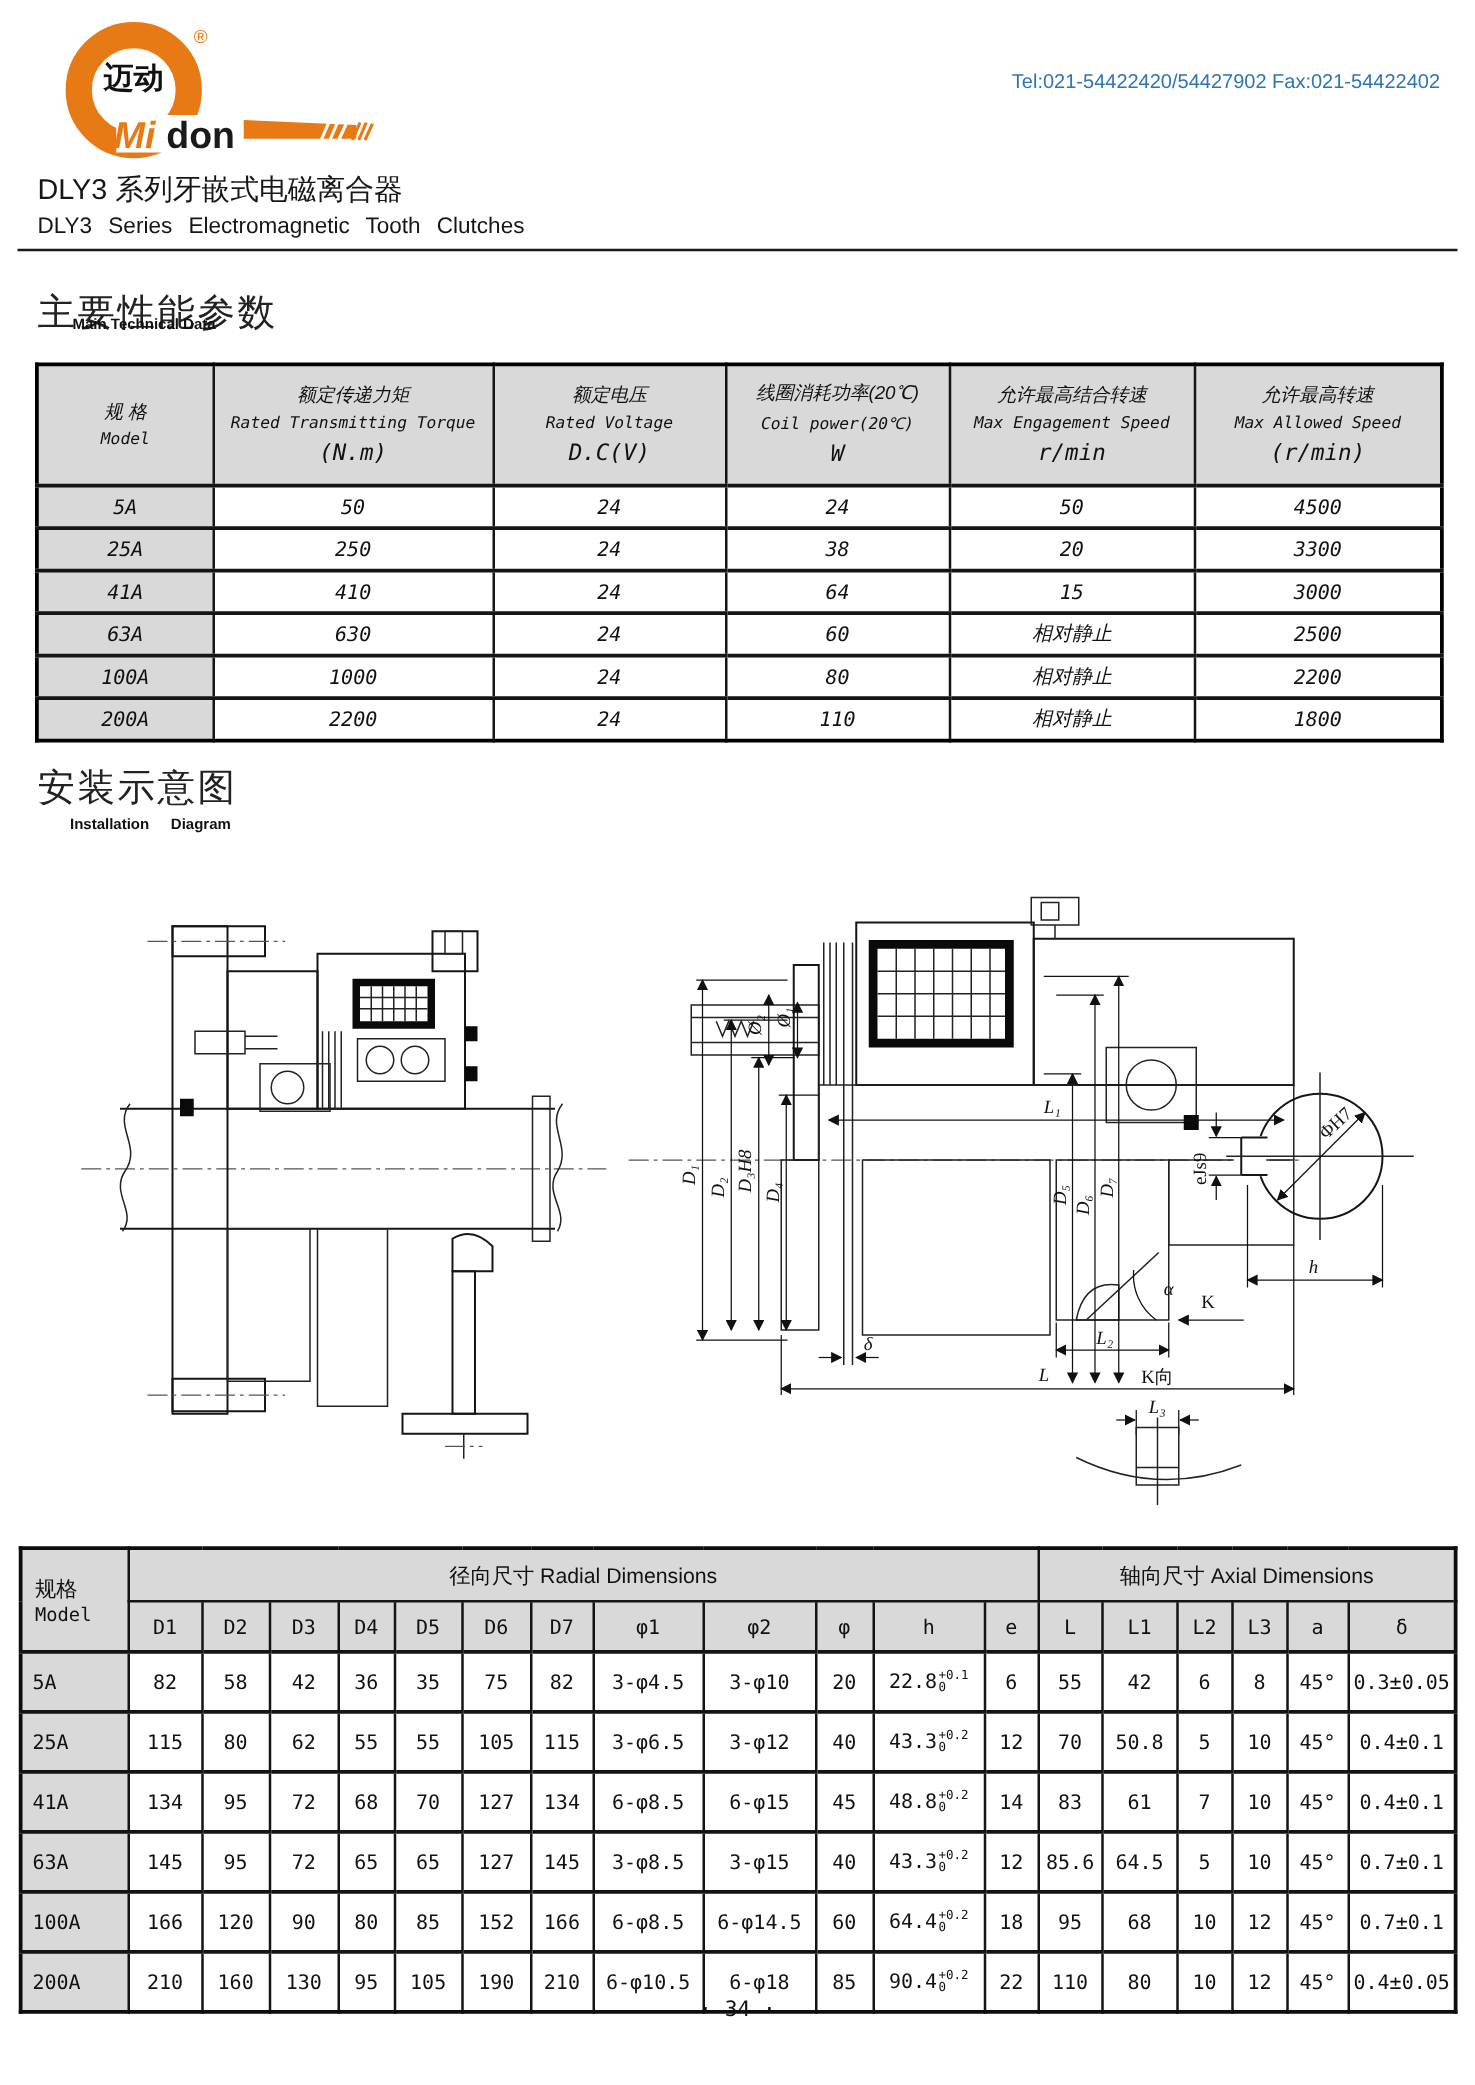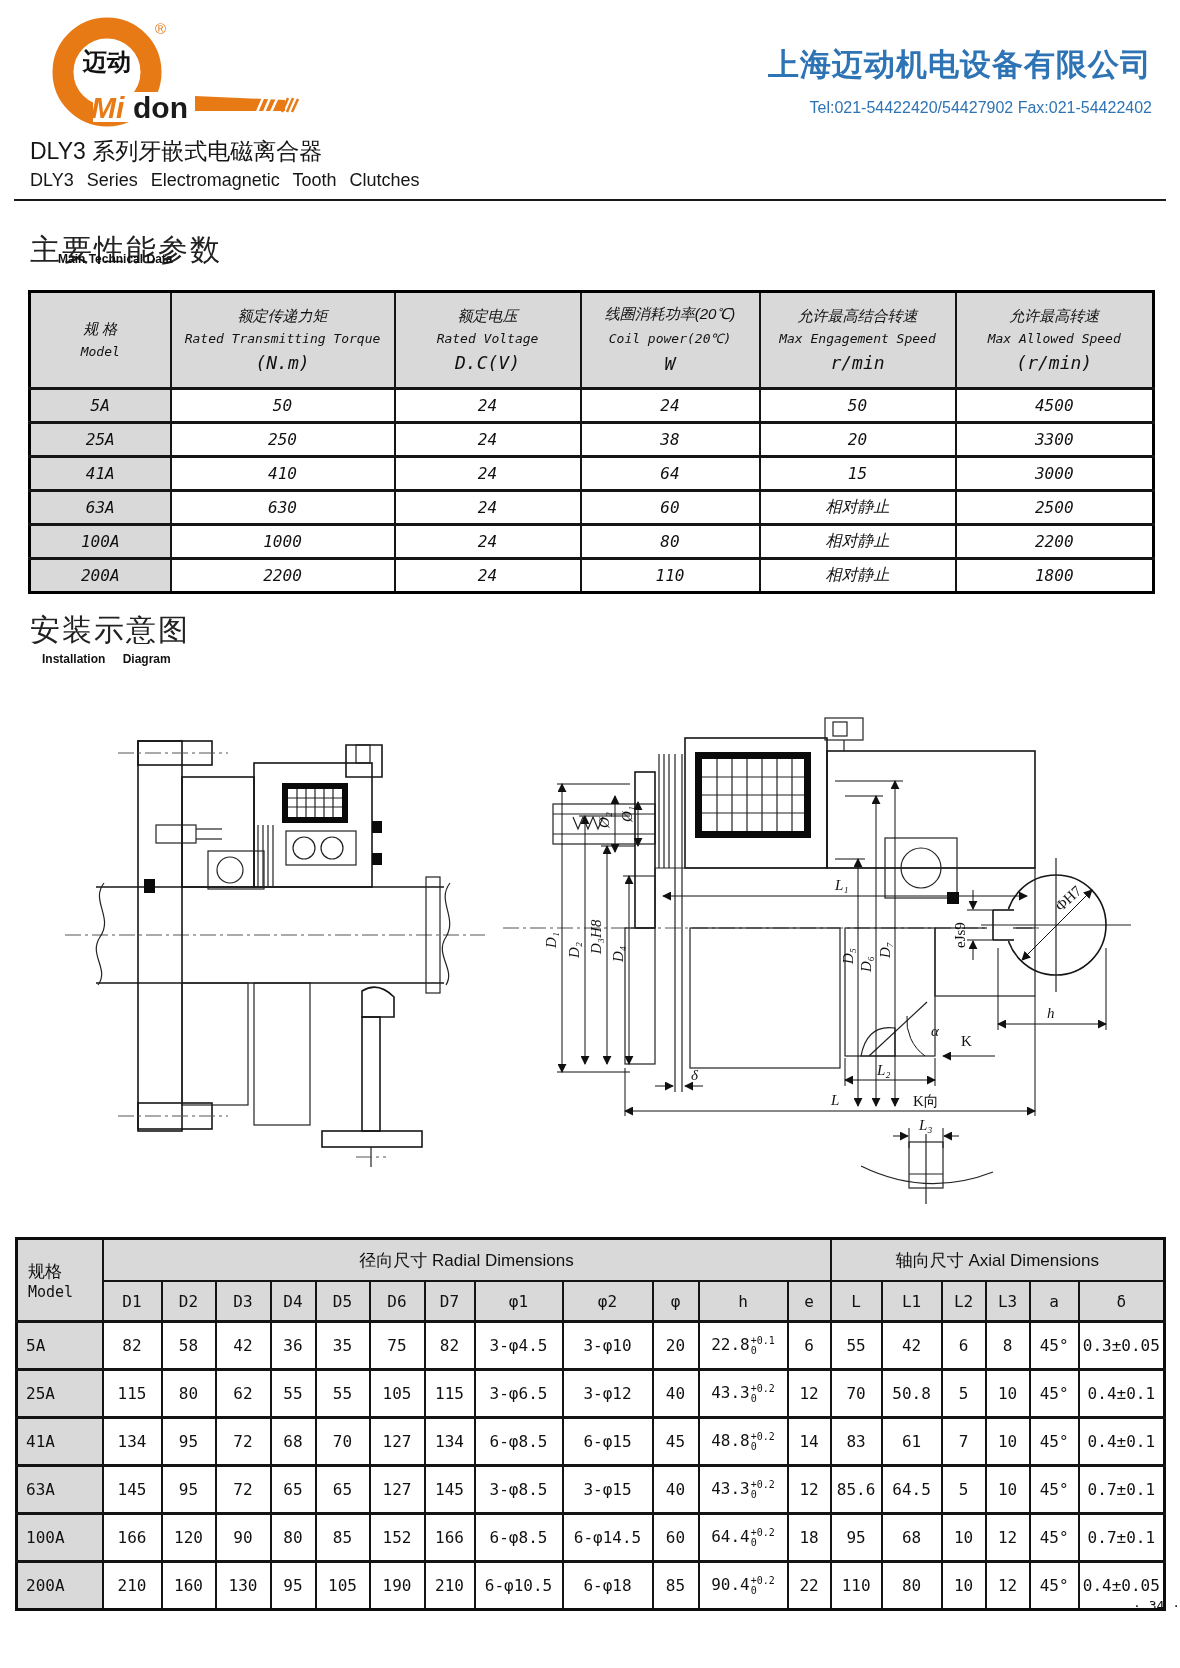--- a/index.html
+++ b/index.html
@@ -29,21 +29,21 @@
   .hen{font-size:13px;font-family:"DejaVu Sans Mono",monospace;padding:3px 0;}
   .hunit{font-size:18px;font-family:"DejaVu Sans Mono",monospace;padding:3px 0;}
   #dim-table{left:15px;top:1237px;width:1148px;border:3px solid #0d0d0d;}
   #dim-table th,#dim-table td{border:2px solid #141414;text-align:center;vertical-align:middle;padding:0;}
   #dim-table th{background:#d9d9d9;font-weight:normal;}
   #dim-table .ghead{height:40px;font-size:17px;}
   #dim-table .sub{height:38px;font-family:"DejaVu Sans Mono",monospace;font-size:16px;}
   #dim-table td{height:45px;background:#fff;font-family:"DejaVu Sans Mono",monospace;font-size:16px;border-top-width:3px;}
   #dim-table td.model{background:#d9d9d9;text-align:left;padding-left:8px;}
   .tolstack{display:inline-flex;flex-direction:column;vertical-align:middle;font-size:10px;line-height:10px;margin-left:1px;text-align:left;}
-  .footer{left:0;top:1598px;width:1180px;text-align:right;font-size:13px;font-family:"DejaVu Sans Mono",monospace;}
+  .footer{left:0;top:1598px;width:1180px;text-align:center;font-size:17px;font-family:"DejaVu Sans Mono",monospace;}
   
   svg{position:absolute;overflow:visible;}
   .thin{stroke:#222;stroke-width:1.2;fill:none;}
   .med{stroke:#161616;stroke-width:1.6;fill:none;}
   .cl{stroke:#555;stroke-width:1;stroke-dasharray:16 4 3 4;fill:none;}
   .dim{stroke:#111;stroke-width:1;fill:none;}
   .dt{font-family:"Liberation Serif",serif;font-size:15px;font-style:italic;fill:#111;}
   .dt2{font-family:"Liberation Serif",serif;font-size:15px;fill:#111;}
 </style>
 </head>
@@ -65,21 +65,20 @@
       <line x1="242" y1="87" x2="236" y2="100"></line>
   </g>
   <g stroke="#e87a16" stroke-width="2.5">
     <line x1="253" y1="86" x2="247" y2="100"></line>
       <line x1="258" y1="86" x2="252" y2="100"></line>
       <line x1="263" y1="87" x2="257" y2="100"></line>
   </g>
 </svg>
 
 <div class="abs company">
-  <div class="cn">上海迈动机电设备有限公司</div>
   <div class="tel">Tel:021-54422420/54427902 Fax:021-54422402</div>
 </div>
 
 <div class="abs title-cn">DLY3 系列牙嵌式电磁离合器</div>
 <div class="abs title-en">DLY3  Series Electromagnetic Tooth Clutches</div>
 <div class="abs rule"></div>
 
 <div class="abs sec-cn" style="left:30px;top:230px">主要性能参数</div>
 <div class="abs sec-en" style="left:32px;top:252px">Main Technical Data</div>
 
@@ -171,21 +170,21 @@
         <td>2200</td>
         <td>24</td>
         <td>110</td>
         <td>相对静止</td>
         <td>1800</td>
       </tr>
     </tbody>
 </table>
 
 <div class="abs sec-cn" style="left:30px;top:610px">安装示意图</div>
-<div class="abs sec-en" style="left:16px;top:652px;word-spacing:14px">Installation  Diagram</div>
+<div class="abs sec-en" style="left:30px;top:652px;word-spacing:14px">Installation  Diagram</div>
 
 <svg style="left:60px;top:685px" width="430" height="485" viewBox="0 0 430 485">
   <defs>
     <pattern id="hatchL" width="7" height="7" patternTransform="rotate(45)" patternUnits="userSpaceOnUse">
       <line x1="0" y1="0" x2="0" y2="7" stroke="#555" stroke-width="1"></line>
     </pattern>
   </defs>
   <line x1="5" y1="250" x2="425" y2="250" class="cl"></line>
 
   <g>

